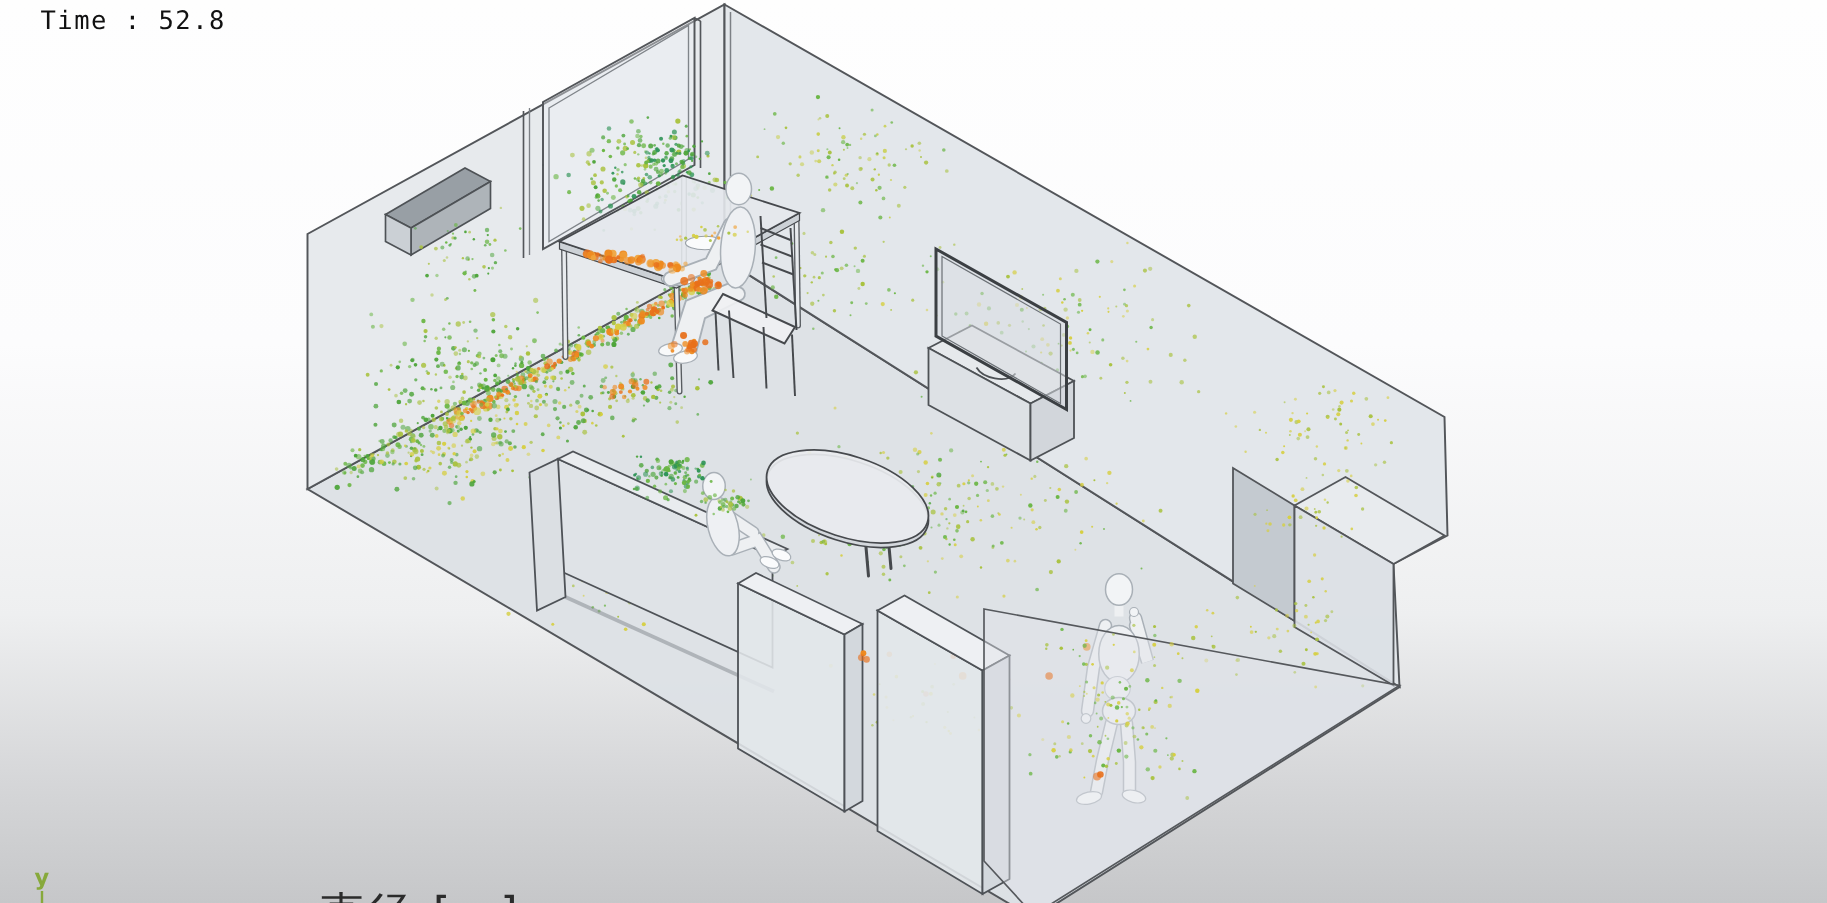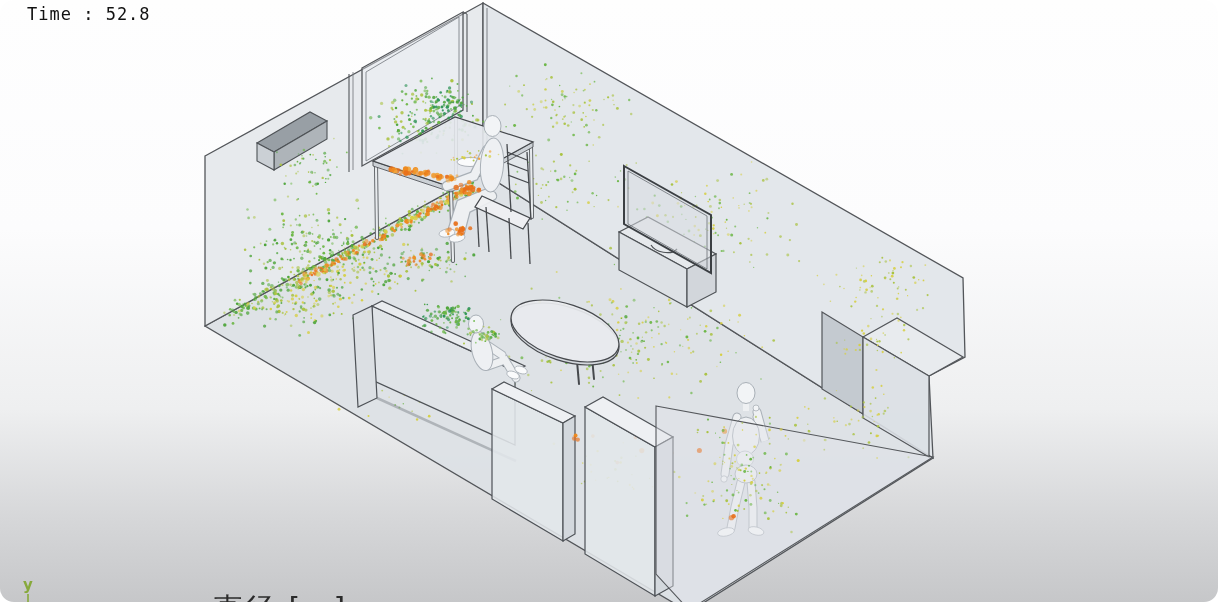--- a/index.html
+++ b/index.html
@@ -1,20 +1,19 @@
 <!DOCTYPE html>
 <html><head>
 <meta charset="utf-8">
 <style>
   html,body{margin:0;padding:0;background:#ffffff;}
   .stage{
     position:relative;width:1218px;height:602px;overflow:hidden;
     background:linear-gradient(180deg,#fefefe 0%,#fcfcfd 38%,#eeeff0 68%,#d6d7d9 86%,#c6c7c9 100%);
     font-family:"DejaVu Sans",sans-serif;
-    border-radius:14px;
   }
   .stage svg{position:absolute;left:0;top:0;}
   .hud{position:absolute;white-space:pre;}
   .time-label{
     left:27px;top:4px;font-family:"DejaVu Sans Mono",monospace;
     font-size:17px;letter-spacing:1px;color:#111;
   }
   .axis-y{
     left:23px;top:576px;font-family:"DejaVu Sans",sans-serif;
     font-size:15px;font-weight:bold;color:#87a93b;

